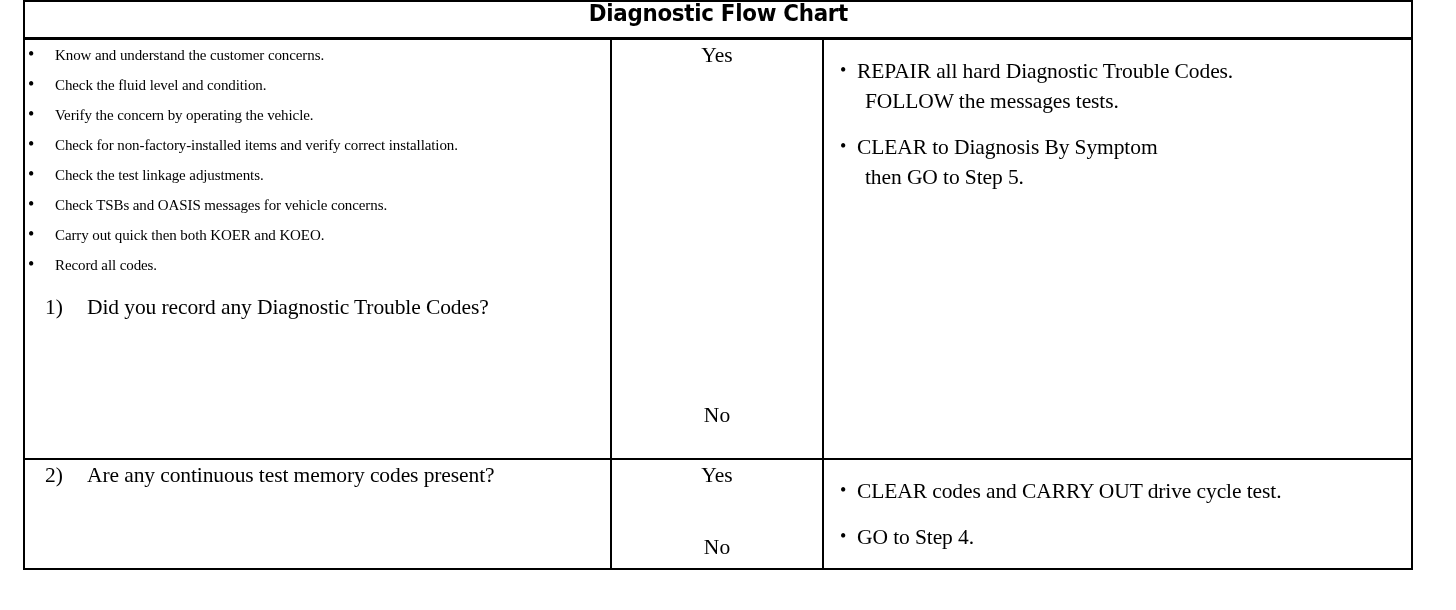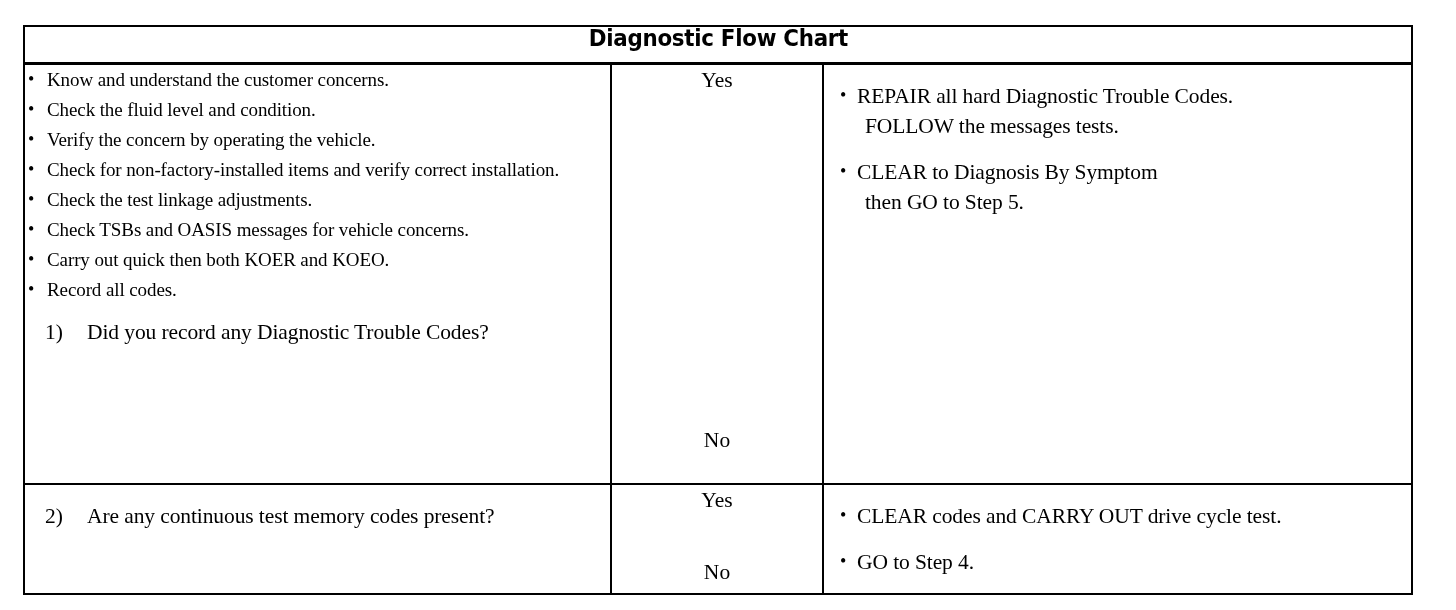--- a/index.html
+++ b/index.html
@@ -19,21 +19,21 @@
     position: relative;
     width: 1456px;
     height: 610px;
     background: #ffffff;
   }
 
   
   .flow-table {
     position: absolute;
     left: 23px;
-    top: 25px;
+    top: 0;
     width: 1200px;
     border-collapse: collapse;
     table-layout: fixed;
     background: #ffffff;
   }
   .flow-table td,
   .flow-table th {
     border: 2px solid #000000;
     vertical-align: top;
     padding: 0;
@@ -65,22 +65,22 @@
   
   .cond-cell { padding: 8px 6px 10px 5px; }
 
   ul.bullets {
     list-style: none;
     margin: 0;
     padding: 0;
   }
   ul.bullets li {
     position: relative;
-    padding-left: 22px;
-    font-size: 19px;
+    padding-left: 30px;
+    font-size: 15px;
     line-height: 30px;
     letter-spacing: -0.1px;
   }
   ul.bullets li::before {
     content: "\2022";
     position: absolute;
     left: 3px;
     top: -1px;
     font-size: 18px;
     line-height: 30px;
@@ -89,21 +89,21 @@
   .numbered {
     font-size: 21.5px;
     line-height: 30px;
     letter-spacing: -0.1px;
     margin-top: 12px;
     padding-left: 20px;
   }
   .numbered .num { display: inline-block; min-width: 42px; }
 
   .q2-cell { padding: 8px 6px 8px 5px; }
-  .numbered.q2 { margin-top: 16px; }
+  .numbered.q2 { margin-top: 0; }
 
   
   .ans-cell {
     text-align: center;
     font-size: 21.5px;
     line-height: 30px;
   }
   .ans-stack { position: relative; height: 100%; }
   .ans-yes { padding-top: 0; }
   .ans-no-r1 { padding-top: 330px; }

